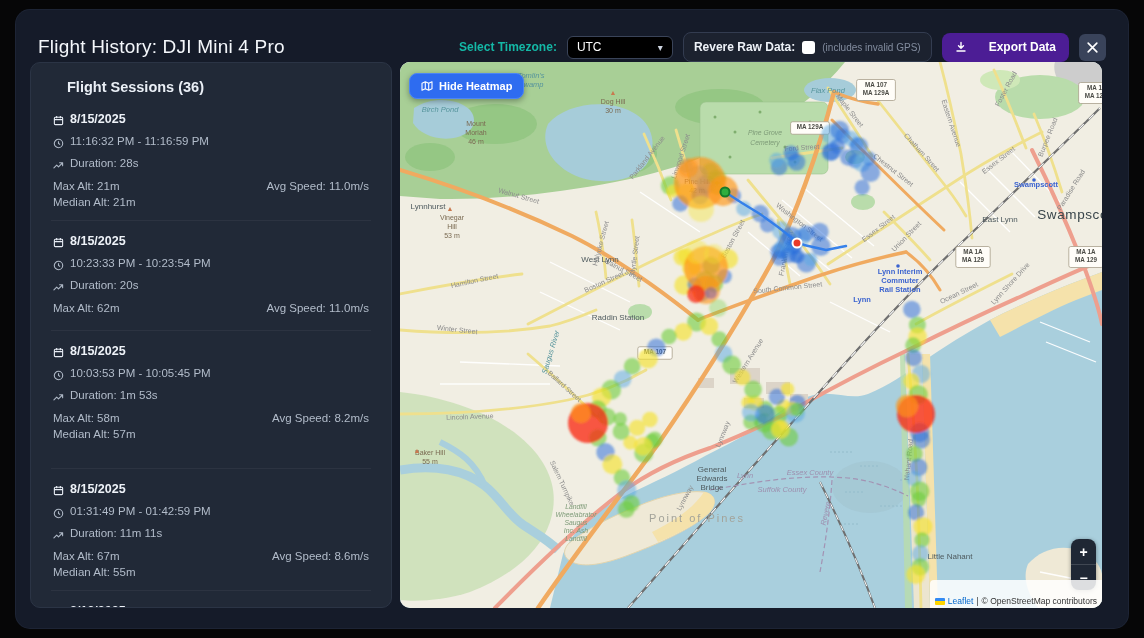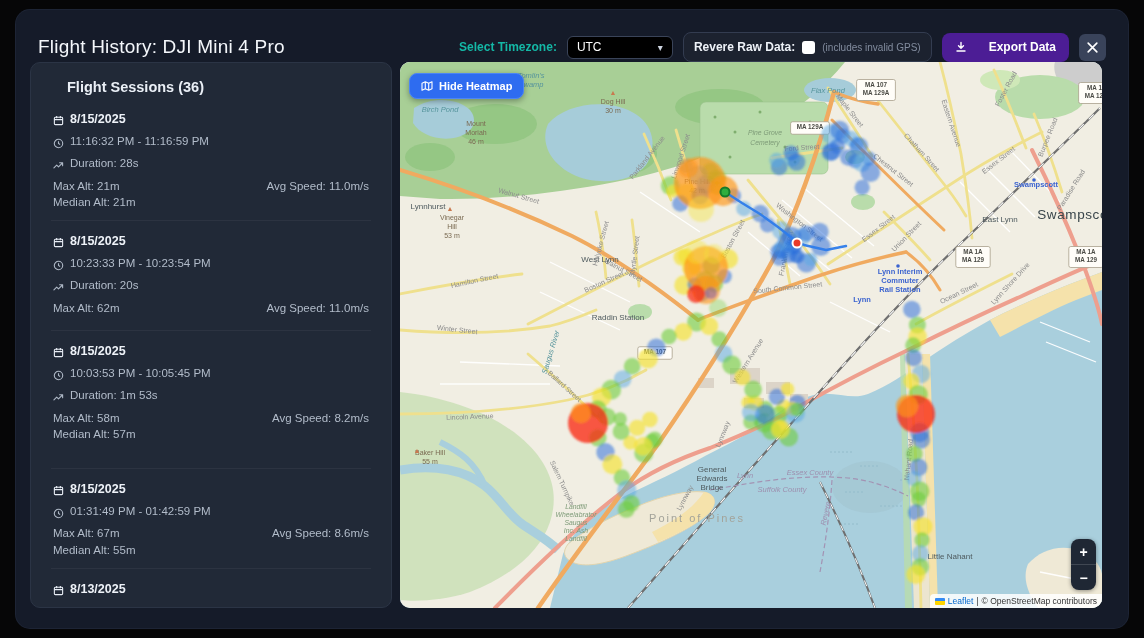--- a/index.html
+++ b/index.html
@@ -24,21 +24,21 @@
   .s-row { display:flex; gap:6px; margin-bottom:4.5px; }
   .s-date { font-size:12.5px; font-weight:bold; color:#eef2f8; }
   .s-dim { font-size:11.5px; color:#b2bcca; }
   .s-split { display:flex; justify-content:space-between; align-items:center; margin-bottom:4.5px; }
   .map-panel { position:absolute; left:384px; top:52px; width:702px; height:546px; border-radius:10px; overflow:hidden; background:#a9cfdd; }
   #map-svg { display:block; width:702px; height:546px; }
   .heatmap-btn { position:absolute; left:9px; top:11px; display:flex; align-items:center; gap:6px; height:26px; background:#2e6cf0; border:1px solid #4c85f5; border-radius:8px; padding:8px 11px; color:#fff; font-size:11px; font-weight:bold; cursor:pointer; font-family:inherit; box-shadow:0 2px 6px rgba(0,0,0,.35); }
   .zoom-ctrl { position:absolute; right:6px; bottom:18px; width:25px; background:#1f2734; border-radius:8px; display:flex; flex-direction:column; align-items:stretch; overflow:hidden; box-shadow:0 1px 4px rgba(0,0,0,.4); }
   .zoom-ctrl button { background:none; border:none; color:#fff; font-size:14px; font-weight:bold; height:25px; cursor:pointer; font-family:inherit; }
   .zdiv { height:1px; background:rgba(255,255,255,0.15); }
-  .attribution { position:absolute; right:0; bottom:0; background:rgba(255,255,255,0.85); border-top-left-radius:4px; padding:2px 5px 2px 5px; font-size:8.5px; color:#333; display:flex; align-items:center; gap:3px; }
+  .attribution { position:absolute; right:0; bottom:0; background:rgba(255,255,255,0.85); border-top-left-radius:4px; padding:16px 5px 2px 5px; font-size:8.5px; color:#333; display:flex; align-items:center; gap:3px; }
   .attribution a { color:#0066cc; text-decoration:none; cursor:pointer; }
   .flag { display:inline-block; width:10px; height:7px; border-radius:1px; background:linear-gradient(#338af3 50%, #ffd500 50%); }
   
   text { font-family:"Liberation Sans", sans-serif; }
   .st { fill:#8c8c8c; font-size:7px; }
   .pl { fill:#4e5a5e; font-size:8px; }
   .big { fill:#39454b; font-size:13.5px; letter-spacing:.6px; }
   .wt { fill:#56949c; font-size:7.5px; font-style:italic; }
   .tr { fill:#3b63cf; font-size:7.5px; font-weight:bold; }
   .peak { fill:#7a6a52; font-size:7px; }
@@ -173,20 +173,26 @@
                   <path d="M1.5 5h9M4 1v2.5M8 1v2.5"></path>
                 </svg></span>
               <span class="s-date">8/15/2025</span>
             </div>
             <div class="s-row">
               <span><svg width="11" height="11" viewBox="0 0 12 12" fill="none" stroke="#aeb8c6" stroke-width="1.2">
                   <circle cx="6" cy="6" r="4.6"></circle>
                   <path d="M6 3.6V6l1.8 1"></path>
                 </svg></span>
               <span class="s-dim">01:31:49 PM - 01:42:59 PM</span>
+            </div>
+            <div class="s-row">
+              <span><svg width="11" height="11" viewBox="0 0 12 12" fill="none" stroke="#aeb8c6" stroke-width="1.2" stroke-linecap="round" stroke-linejoin="round">
+                  <path d="M1 8.5l3-3 2 2 4.5-4.5M7.2 3h3.3v3.3"></path>
+                </svg></span>
+              <span class="s-dim">Duration: 11m 11s</span>
             </div>
             <div class="s-split">
               <span class="s-dim">Max Alt: 67m</span>
               <span class="s-dim">Avg Speed: 8.6m/s</span>
             </div>
             <div class="s-row" style="margin-bottom:0">
               <span class="s-dim">Median Alt: 55m</span>
             </div>
           </div>
           <div class="session-card">

